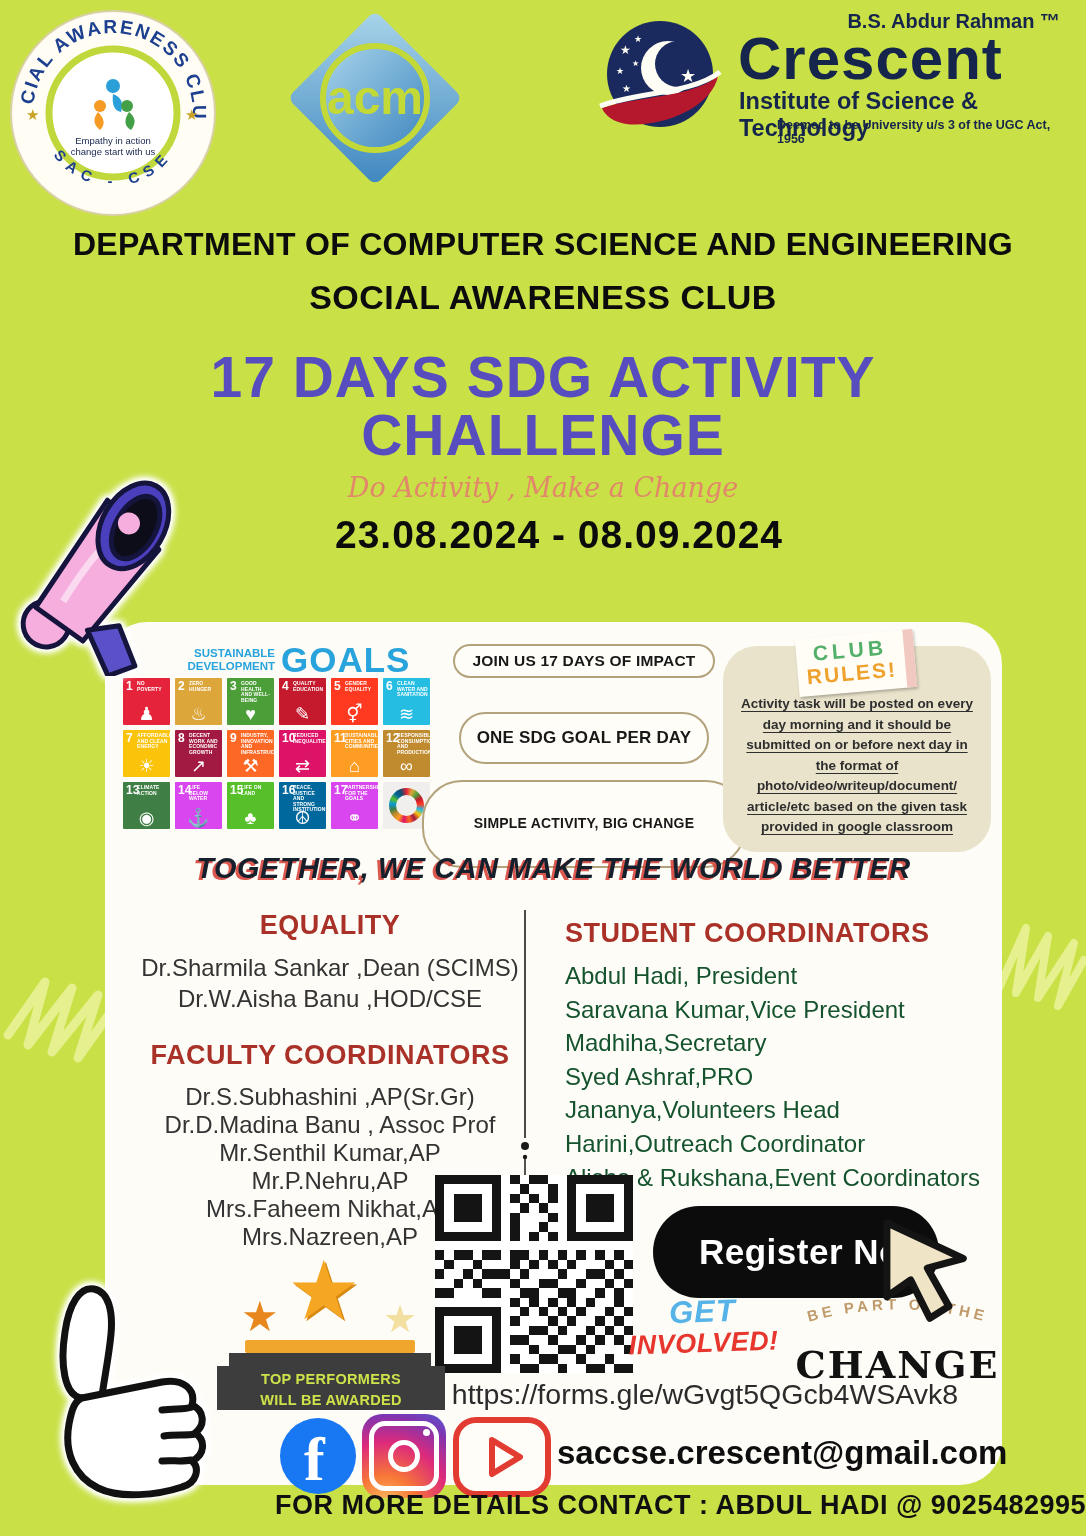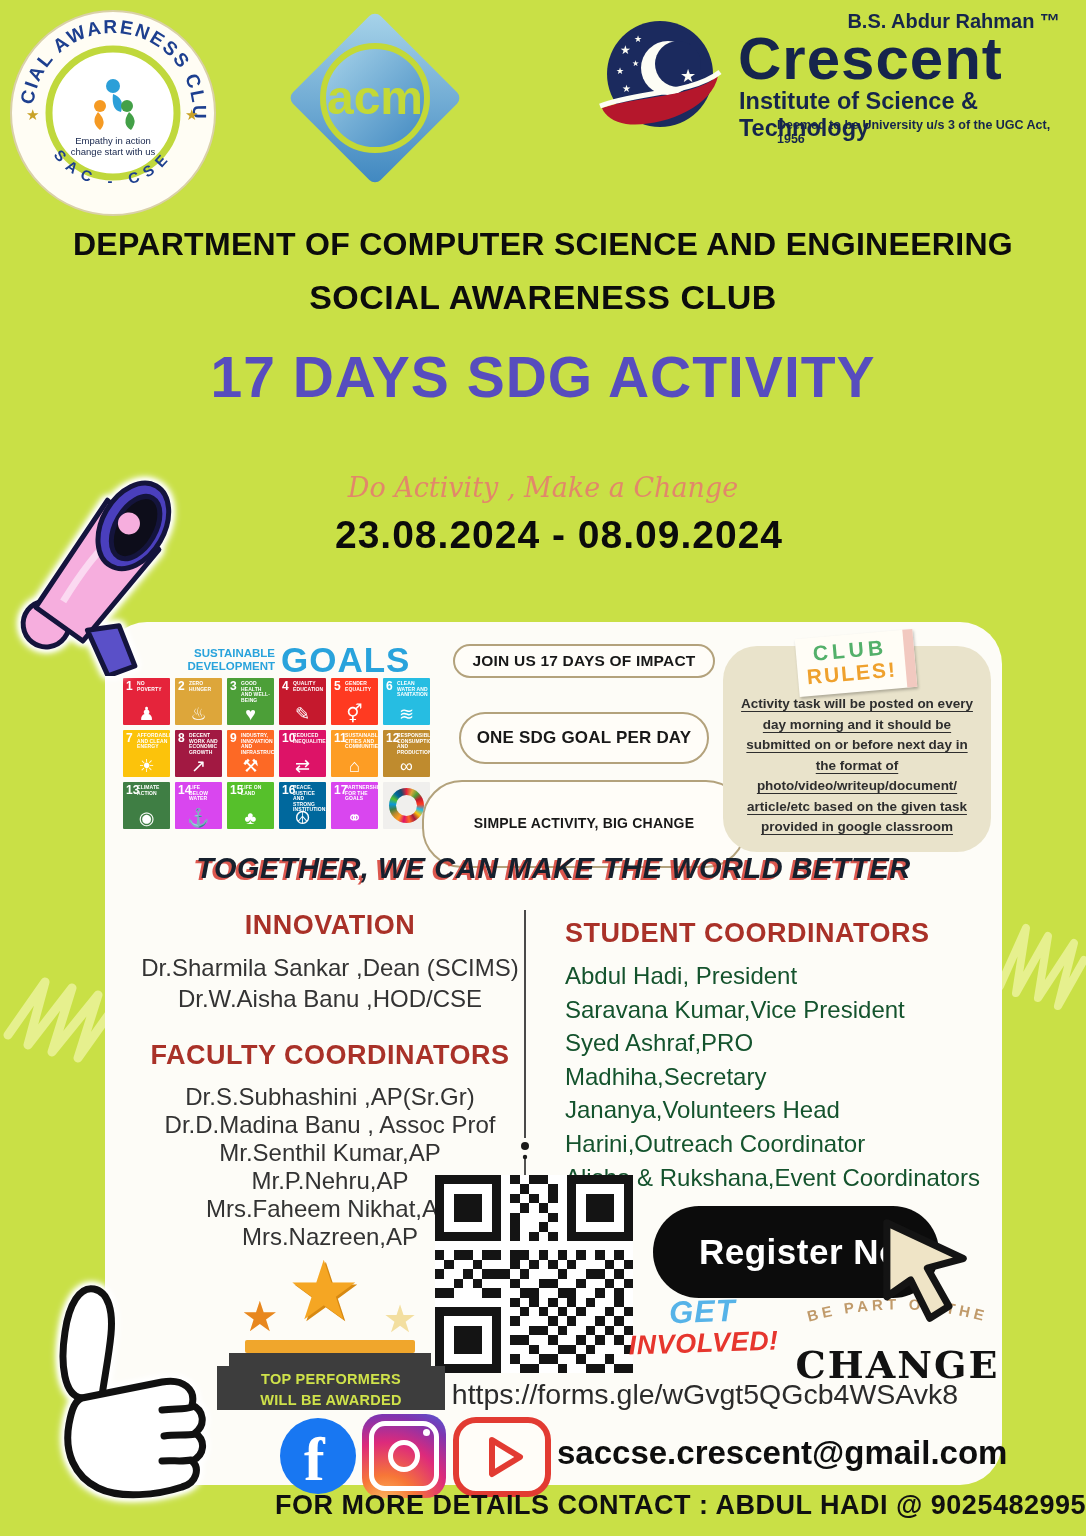--- a/index.html
+++ b/index.html
@@ -196,20 +196,21 @@
     <div class="crescent-tm">B.S. Abdur Rahman ™</div>
     <div class="crescent-name">Crescent</div>
     <div class="crescent-sub">Institute of Science &amp; Technology</div>
     <div class="crescent-tag">Deemed to be University u/s 3 of the UGC Act, 1956</div>
   </div>
 
   <div class="abs h-dept">DEPARTMENT OF COMPUTER SCIENCE AND ENGINEERING</div>
   <div class="abs h-club">SOCIAL AWARENESS CLUB</div>
   <div class="abs h-title">
     <div>17 DAYS SDG ACTIVITY</div>
+    <div>CHALLENGE</div>
   </div>
   <div class="abs h-script">Do Activity , Make a Change</div>
   <div class="abs h-date">23.08.2024 - 08.09.2024</div>
 
   <svg class="abs megaphone" viewBox="0 0 200 200">
     <g transform="rotate(-8 100 100)" stroke="#14143c" stroke-width="5" stroke-linejoin="round">
       <circle cx="40" cy="140" r="23" fill="#f6aede"></circle>
       <path d="M32,122 L118,26 L162,82 L74,162 Z" fill="#f6aede"></path>
       <path d="M60,120 Q95,78 118,64" fill="none" stroke="#fbd9f1" stroke-width="7"></path>
       <path d="M80,152 L112,152 L122,194 L94,200 Z" fill="#5a50c8"></path>
@@ -324,21 +325,21 @@
       <div class="rules-sign">
         <div class="l1">CLUB</div>
         <div class="l2">RULES!</div>
       </div>
       <div class="rules-body">Activity task will be posted on every day morning and it should be submitted on or before  next day in the format of photo/video/writeup/document/ article/etc based on the given task provided in google classroom</div>
     </div>
 
     <div class="slogan">TOGETHER, WE CAN MAKE THE WORLD BETTER</div>
 
     <div class="conveners">
-      <div class="red-h">INNOVATION</div>
+      <div class="red-h">EQUALITY</div>
       <ul class="plist">
         <li>Dr.Sharmila Sankar ,Dean (SCIMS)</li>
         <li>Dr.W.Aisha Banu ,HOD/CSE</li>
       </ul>
     </div>
 
     <div class="faculty">
       <div class="red-h">FACULTY COORDINATORS</div>
       <ul class="plist">
         <li>Dr.S.Subhashini ,AP(Sr.Gr)</li>
@@ -362,22 +363,22 @@
         <ellipse cx="12" cy="281" rx="3.4" ry="10" transform="rotate(135 12 281)"></ellipse>
         <circle cx="12" cy="281" r="3.6" fill="#555"></circle>
       </g>
     </svg>
 
     <div class="students">
       <div class="red-h">STUDENT COORDINATORS</div>
       <ul class="plist">
         <li>Abdul Hadi, President</li>
         <li>Saravana Kumar,Vice President</li>
+        <li>Madhiha,Secretary</li>
         <li>Syed Ashraf,PRO</li>
-        <li>Madhiha,Secretary</li>
         <li>Jananya,Volunteers Head</li>
         <li>Harini,Outreach Coordinator</li>
         <li>Alisha &amp; Rukshana,Event Coordinators</li>
       </ul>
     </div>
 
     <svg class="qr" viewBox="0 0 21 21" shape-rendering="crispEdges">
       <rect width="21" height="21" fill="#fff"></rect>
       <g fill="#141414">
         <rect x="0" y="0" width="7" height="7"></rect>

